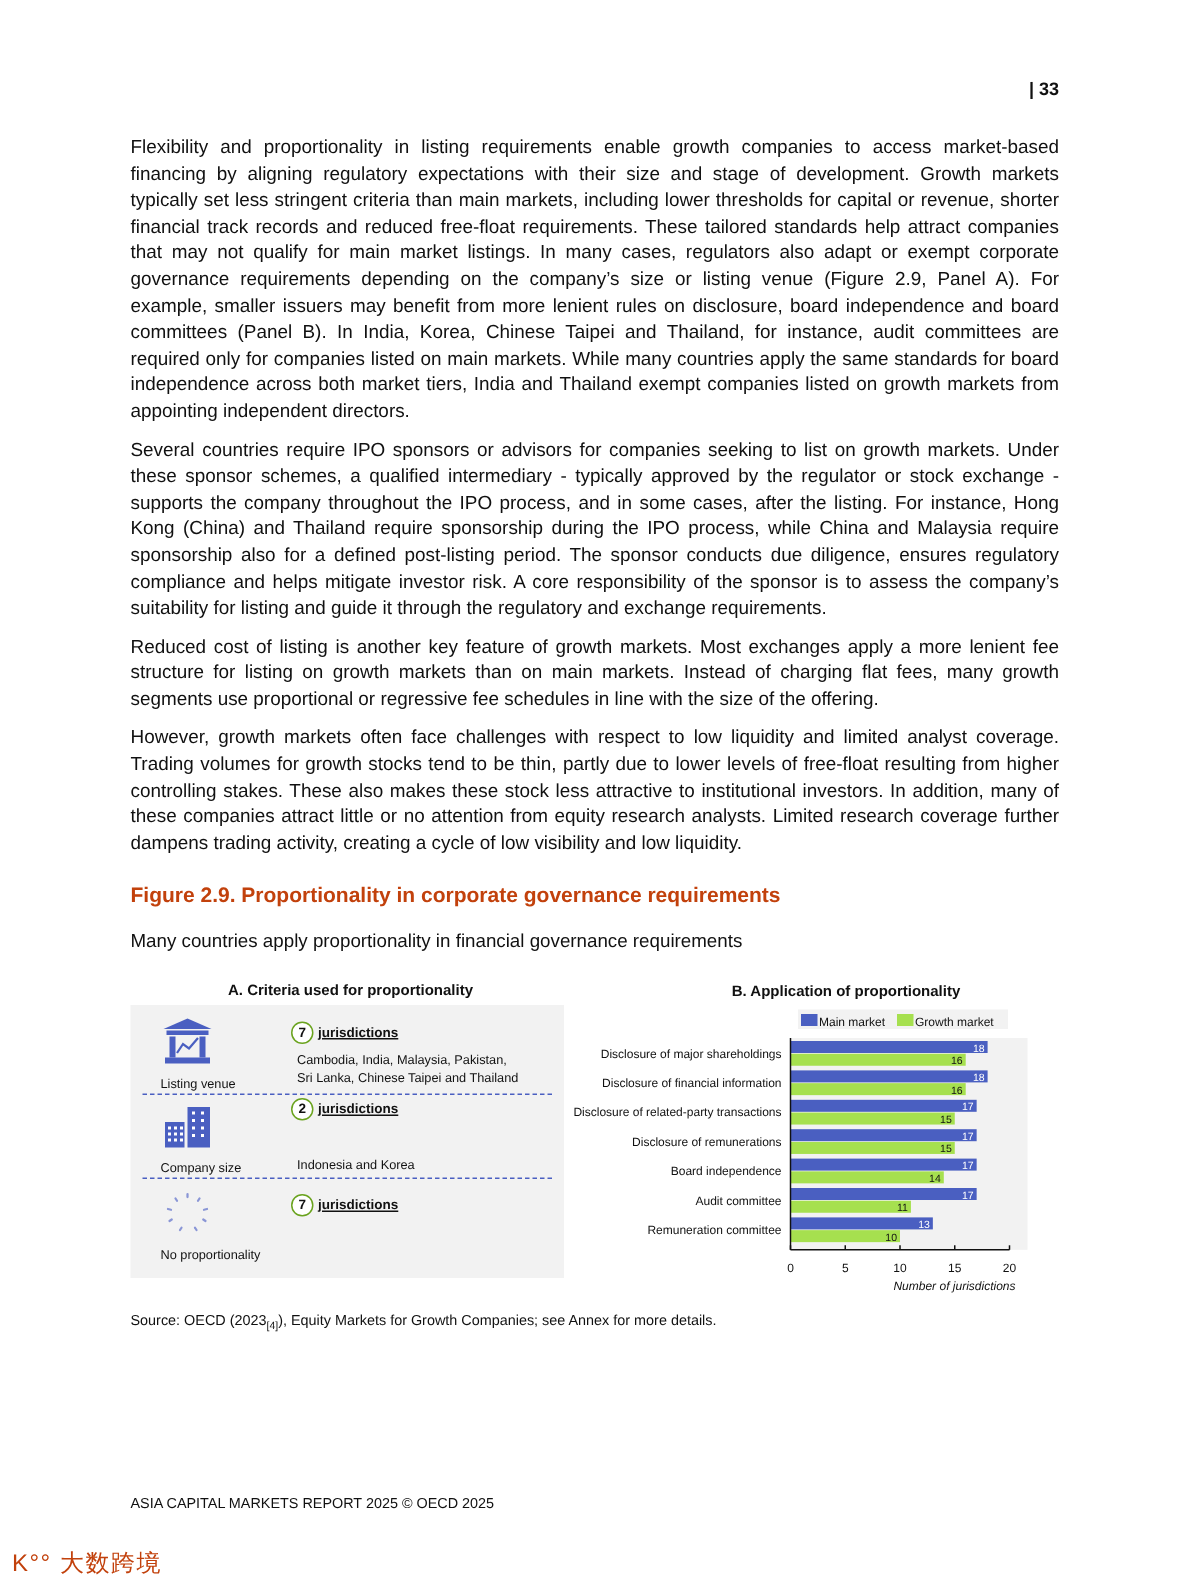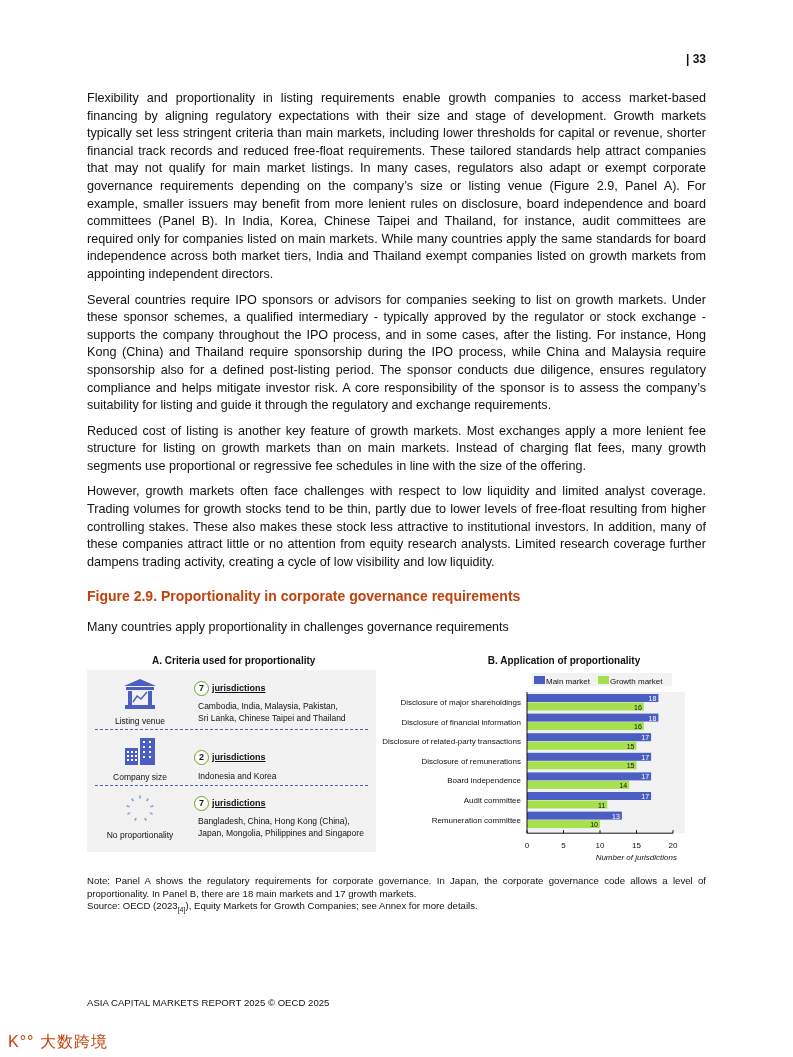--- a/index.html
+++ b/index.html
@@ -7,21 +7,21 @@
          font-family: "Liberation Sans", sans-serif; color: #111; }
   .page-num { position: absolute; top: 52px; right: 87px; font-size: 12px; font-weight: bold; }
   .body-text { position: absolute; left: 87px; width: 619px; top: 90px; font-size: 12.6px; line-height: 17.6px; text-align: justify; }
   .body-text p { margin: 0 0 8px 0; }
   .fig-title { position: absolute; left: 87px; top: 588px; font-size: 14px; font-weight: bold; color: #c2410c; }
   .fig-subtitle { position: absolute; left: 87px; top: 620px; font-size: 12.5px; }
   .panel-title { position: absolute; font-size: 10px; font-weight: bold; }
   .panelA { position: absolute; left: 87px; top: 670px; width: 289px; height: 182px; background: #f2f2f2; }
   .rowA { position: absolute; left: 0; width: 289px; }
   .rowA .dash { position: absolute; left: 8px; right: 8px; bottom: 0; border-bottom: 1px dashed #4a5fc1; }
-  .iconbox { position: absolute; left: 8px; width: 90px; text-align: center; }
+  .iconbox { position: absolute; left: 20px; width: 90px; text-align: left; }
   .iconlabel { font-size: 8.5px; display: block; margin-top: 2px; }
   .count { position: absolute; left: 107px; font-size: 9px; font-weight: bold; }
   .count .circle { display: inline-block; width: 13px; height: 13px; border: 1.5px solid #6aa31e; border-radius: 50%; text-align: center; line-height: 13px; background: #fff; font-size: 9px; }
   .count .jur { text-decoration: underline; margin-left: 3px; }
   .countries { position: absolute; left: 111px; font-size: 8.5px; line-height: 12px; }
   .note { position: absolute; left: 87px; width: 619px; top: 875px; font-size: 9.6px; line-height: 12.5px; text-align: justify; }
   .footer { position: absolute; left: 87px; top: 997px; font-size: 9.6px; }
   .watermark { position: absolute; left: 8px; top: 1032px; font-size: 16px; color: #c2410c; letter-spacing: 1px; }
   svg text { font-family: "Liberation Sans", sans-serif; }
 </style>
@@ -31,21 +31,21 @@
 <div class="page-num">| 33</div>
 
 <div class="body-text">
   <p>Flexibility and proportionality in listing requirements enable growth companies to access market-based financing by aligning regulatory expectations with their size and stage of development. Growth markets typically set less stringent criteria than main markets, including lower thresholds for capital or revenue, shorter financial track records and reduced free-float requirements. These tailored standards help attract companies that may not qualify for main market listings. In many cases, regulators also adapt or exempt corporate governance requirements depending on the company’s size or listing venue (Figure 2.9, Panel A). For example, smaller issuers may benefit from more lenient rules on disclosure, board independence and board committees (Panel B). In India, Korea, Chinese Taipei and Thailand, for instance, audit committees are required only for companies listed on main markets. While many countries apply the same standards for board independence across both market tiers, India and Thailand exempt companies listed on growth markets from appointing independent directors.</p>
   <p>Several countries require IPO sponsors or advisors for companies seeking to list on growth markets. Under these sponsor schemes, a qualified intermediary - typically approved by the regulator or stock exchange - supports the company throughout the IPO process, and in some cases, after the listing. For instance, Hong Kong (China) and Thailand require sponsorship during the IPO process, while China and Malaysia require sponsorship also for a defined post-listing period. The sponsor conducts due diligence, ensures regulatory compliance and helps mitigate investor risk. A core responsibility of the sponsor is to assess the company’s suitability for listing and guide it through the regulatory and exchange requirements.</p>
   <p>Reduced cost of listing is another key feature of growth markets. Most exchanges apply a more lenient fee structure for listing on growth markets than on main markets. Instead of charging flat fees, many growth segments use proportional or regressive fee schedules in line with the size of the offering.</p>
   <p>However, growth markets often face challenges with respect to low liquidity and limited analyst coverage. Trading volumes for growth stocks tend to be thin, partly due to lower levels of free-float resulting from higher controlling stakes. These also makes these stock less attractive to institutional investors. In addition, many of these companies attract little or no attention from equity research analysts. Limited research coverage further dampens trading activity, creating a cycle of low visibility and low liquidity.</p>
 </div>
 
 <div class="fig-title">Figure 2.9. Proportionality in corporate governance requirements</div>
-<div class="fig-subtitle">Many countries apply proportionality in challenges governance requirements</div>
+<div class="fig-subtitle">Many countries apply proportionality in financial governance requirements</div>
 
 <div class="panel-title" style="left:152px; top:655px;">A. Criteria used for proportionality</div>
 
 <div class="panelA">
 
   <div class="rowA" style="top:0; height:60px;">
     <div class="iconbox" style="top:8px;">
       <svg width="36" height="32" viewBox="0 0 36 32">
         <polygon points="18,1 34,8 2,8" fill="#4a5fc1"></polygon>
         <rect x="4" y="9" width="28" height="3" fill="#4a5fc1"></rect>
@@ -86,21 +86,21 @@
           <rect x="21" y="10" width="2" height="2"></rect>
             <rect x="27" y="10" width="2" height="2"></rect>
           <rect x="21" y="15" width="2" height="2"></rect>
             <rect x="27" y="15" width="2" height="2"></rect>
           <rect x="21" y="20" width="2" height="2"></rect>
             <rect x="27" y="20" width="2" height="2"></rect>
         </g>
       </svg>
       <span class="iconlabel">Company size</span>
     </div>
-    <div class="count" style="top:20px;">
+    <div class="count" style="top:2px;">
       <span class="circle">2</span><span class="jur">jurisdictions</span>
     </div>
     <div class="countries" style="top:40px;">
       <div>Indonesia and Korea</div>
     </div>
     <div class="dash"></div>
   </div>
 
   <div class="rowA" style="top:116px; height:66px;">
     <div class="iconbox" style="top:8px;">
@@ -114,24 +114,20 @@
           <line x1="13" y1="26" x2="14" y2="24.5"></line>
           <line x1="6" y1="20" x2="7.5" y2="19"></line>
           <line x1="5" y1="12" x2="7" y2="12.5"></line>
           <line x1="10" y1="5" x2="11" y2="6.5"></line>
         </g>
       </svg>
       <span class="iconlabel">No proportionality</span>
     </div>
     <div class="count" style="top:10px;">
       <span class="circle">7</span><span class="jur">jurisdictions</span>
-    </div>
-    <div class="countries" style="top:29px;">
-      <div>Bangladesh, China, Hong Kong (China),</div>
-      <div>Japan, Mongolia, Philippines and Singapore</div>
     </div>
   </div>
 </div>
 
 <svg id="chartB" style="position:absolute; left:376px; top:650px;" width="320" height="215" viewBox="0 0 320 215">
   <text id="chart-title" x="188" y="14" text-anchor="middle" font-size="10" font-weight="bold" fill="#111">B. Application of proportionality</text>
   <g id="legend">
       <rect x="156" y="23" width="140" height="13" fill="#f2f2f2"></rect>
       <rect x="158" y="26" width="11" height="8" fill="#4a5fc1"></rect>
       <text x="170" y="34" font-size="8" fill="#111">Main market</text>
@@ -189,18 +185,17 @@
       <text x="224" y="198.20000000000002" text-anchor="middle" font-size="8" fill="#111">10</text>
       <line x1="260.5" y1="183.20000000000002" x2="260.5" y2="180.20000000000002" stroke="#111" stroke-width="1"></line>
       <text x="260.5" y="198.20000000000002" text-anchor="middle" font-size="8" fill="#111">15</text>
       <line x1="297" y1="183.20000000000002" x2="297" y2="180.20000000000002" stroke="#111" stroke-width="1"></line>
       <text x="297" y="198.20000000000002" text-anchor="middle" font-size="8" fill="#111">20</text>
       <text x="301" y="210.20000000000002" text-anchor="end" font-size="8" font-style="italic" fill="#111">Number of jurisdictions</text>
     </g>
 </svg>
 
 <div class="note">
-  <div>Note: Panel A shows the regulatory requirements for corporate governance. In Japan, the corporate governance code allows a level of proportionality. In Panel B, there are 18 main markets and 17 growth markets.</div>
   <div><span>Source: OECD (2023</span><sub style="font-size:7px;">[4]</sub><span>), Equity Markets for Growth Companies; see Annex for more details.</span></div>
 </div>
 
 <div class="footer">ASIA CAPITAL MARKETS REPORT 2025 © OECD 2025</div>
 <div class="watermark"><span>K°°</span> <span>大数跨境</span></div>
 
 </body></html>

